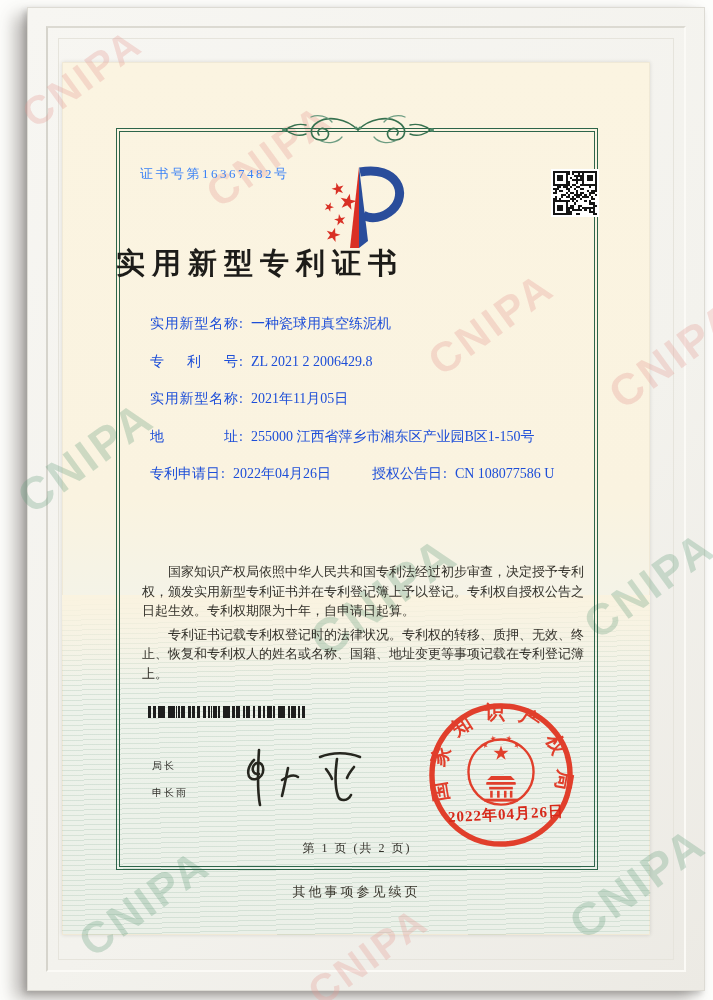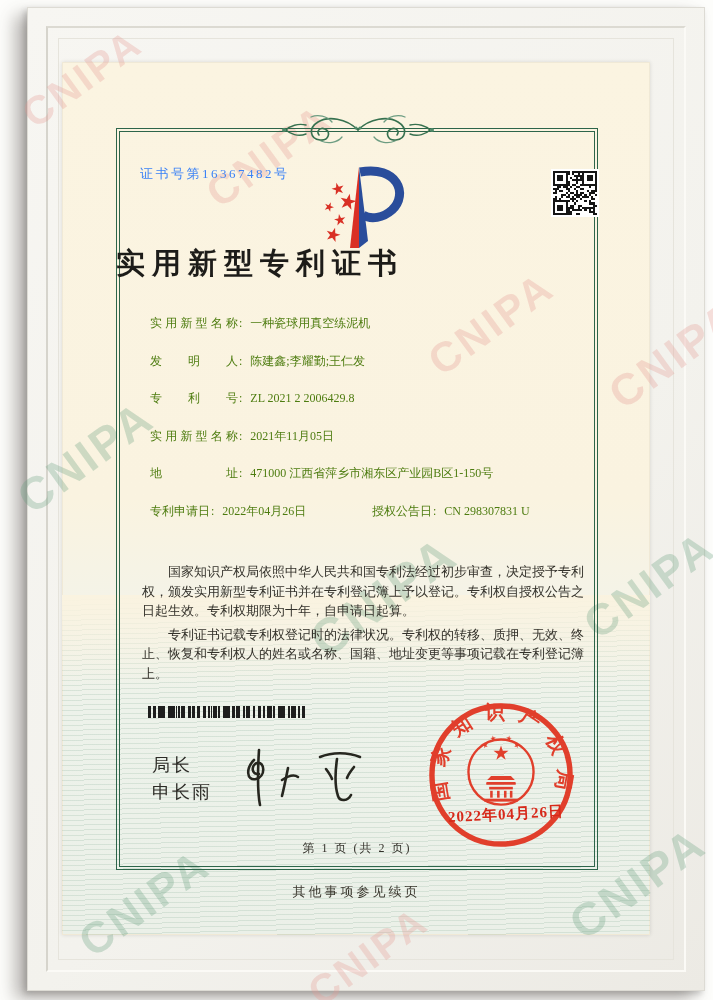--- a/index.html
+++ b/index.html
@@ -47,35 +47,35 @@
   .cert-no{position:absolute;left:140px;top:165px;font-size:13px;letter-spacing:2.5px;color:#3b82f6;}
   .logo{position:absolute;left:303px;top:164px;width:112px;height:88px;}
   .qr{position:absolute;left:551px;top:169px;width:48px;height:48px;background:#fff;padding:2px;box-sizing:border-box;
       display:grid;grid-template-columns:repeat(21,1fr);grid-template-rows:repeat(21,1fr);}
   .qr i{display:block;}
   .qr i.d{background:#151515;}
   .title{
     position:absolute;left:116px;width:436px;top:244px;text-align:left;
     font-size:29px;font-weight:bold;letter-spacing:7px;color:#1d1c19;
   }
-  .fields{position:absolute;left:150px;top:305px;width:430px;font-size:12px;color:#4d7c0f;}
+  .fields{position:absolute;left:150px;top:305px;width:430px;font-size:14px;color:#1d4ed8;}
   .frow{line-height:37.5px;height:37.5px;white-space:nowrap;position:relative;}
   .flabel{display:inline-block;width:88px;text-align:justify;text-align-last:justify;vertical-align:top;}
   .fcolon{display:inline-block;margin:0 8px 0 1px;}
   .pair2{position:absolute;left:222px;top:0;}
   .paras{position:absolute;left:138px;top:558px;width:452px;font-size:13px;line-height:19.5px;color:#33312a;}
   .paras p{margin:4px;text-indent:2em;}
   .barcode{
     position:absolute;left:148px;top:706px;width:160px;height:12px;
     background-image:
       repeating-linear-gradient(90deg,#1e1e1e 0 2px,transparent 2px 5px),
       repeating-linear-gradient(90deg,#1e1e1e 0 1px,transparent 1px 7px),
       repeating-linear-gradient(90deg,#1e1e1e 0 3px,transparent 3px 11px);
   }
-  .sig-labels{position:absolute;left:152px;top:752px;font-size:18px;line-height:27px;color:#2c2b26;letter-spacing:2px;}
+  .sig-labels{position:absolute;left:152px;top:752px;font-size:10px;line-height:27px;color:#2c2b26;letter-spacing:2px;}
   .sig-svg{position:absolute;left:236px;top:746px;width:142px;height:64px;}
   .seal{position:absolute;left:427px;top:701px;width:148px;height:148px;opacity:.92;}
   .seal-date{
     position:absolute;left:430px;top:805px;width:152px;text-align:center;
     font-size:15px;font-weight:bold;color:#d7291a;transform:rotate(-3deg);letter-spacing:1px;
   }
   .page-info{position:absolute;left:116px;width:482px;top:840px;text-align:center;font-size:12px;color:#33312a;letter-spacing:2px;}
   .footer-note{position:absolute;left:0;width:713px;top:883px;text-align:center;font-size:13px;color:#3a372e;letter-spacing:3px;}
 </style>
 </head>
@@ -579,35 +579,32 @@
     <i class="d"></i>
   </div>
 
 <div class="title">实用新型专利证书</div>
 
 <div class="fields">
   <div class="frow">
     <span class="flabel">实用新型名称</span><span class="fcolon">:</span><span class="fvalue">一种瓷球用真空练泥机</span>
   </div>
   <div class="frow">
-    <span class="flabel">发明人</span><span class="fcolon">:</span><span class="fvalue">陈建鑫;李耀勤;王仁发</span>
-  </div>
-  <div class="frow">
     <span class="flabel">专利号</span><span class="fcolon">:</span><span class="fvalue">ZL 2021 2 2006429.8</span>
   </div>
   <div class="frow">
     <span class="flabel">实用新型名称</span><span class="fcolon">:</span><span class="fvalue">2021年11月05日</span>
   </div>
   <div class="frow">
-    <span class="flabel">地址</span><span class="fcolon">:</span><span class="fvalue">471000 江西省萍乡市湘东区产业园B区1-150号</span>
+    <span class="flabel">地址</span><span class="fcolon">:</span><span class="fvalue">255000 江西省萍乡市湘东区产业园B区1-150号</span>
   </div>
   <div class="frow">
     <span>专利申请日</span><span class="fcolon">:</span><span>2022年04月26日</span>
     <span class="pair2">
-      <span>授权公告日</span><span class="fcolon">:</span><span>CN 298307831 U</span>
+      <span>授权公告日</span><span class="fcolon">:</span><span>CN 108077586 U</span>
     </span>
   </div>
 </div>
 
 <div class="paras">
   <p>国家知识产权局依照中华人民共和国专利法经过初步审查，决定授予专利权，颁发实用新型专利证书并在专利登记簿上予以登记。专利权自授权公告之日起生效。专利权期限为十年，自申请日起算。</p>
   <p>专利证书记载专利权登记时的法律状况。专利权的转移、质押、无效、终止、恢复和专利权人的姓名或名称、国籍、地址变更等事项记载在专利登记簿上。</p>
 </div>
 
 <div class="barcode"></div>

